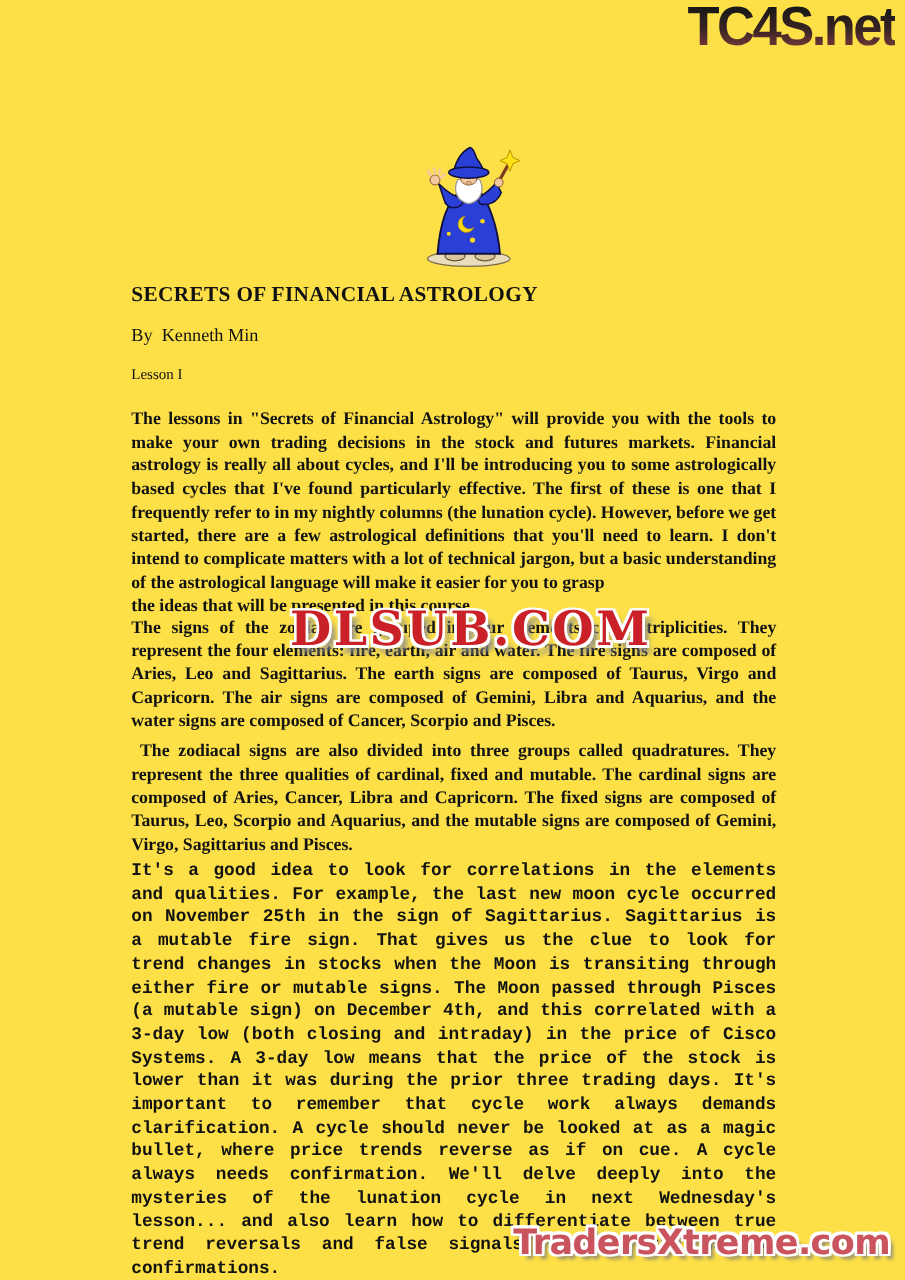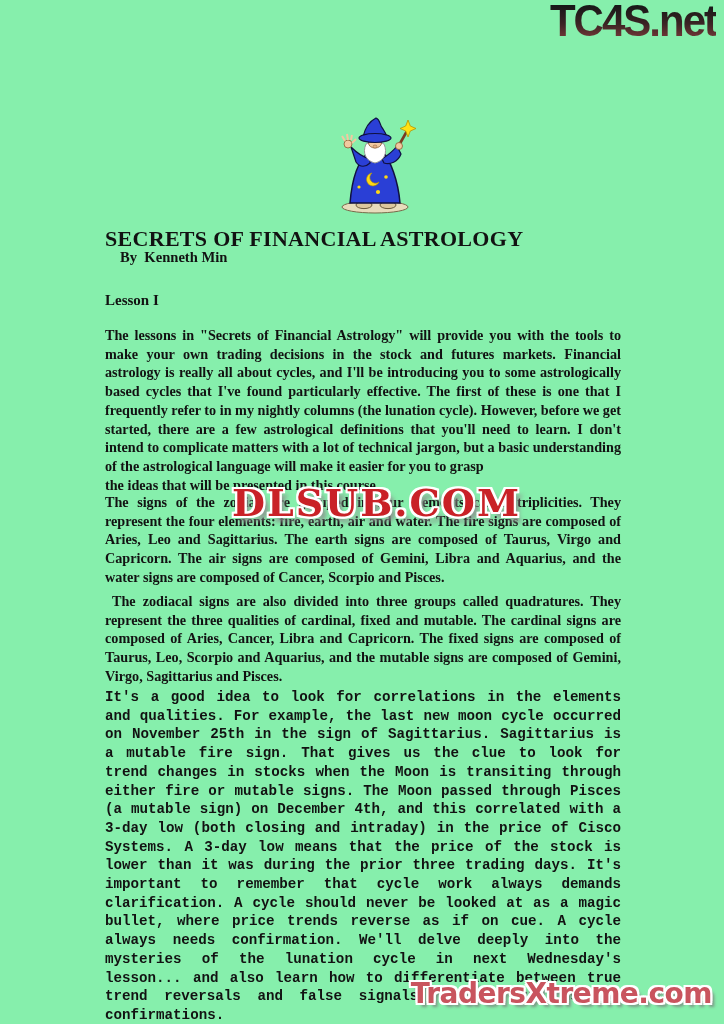--- a/index.html
+++ b/index.html
@@ -1,39 +1,39 @@
 <!DOCTYPE html>
 <html><head>
 <meta charset="utf-8">
 <style>
   html,body { margin:0; padding:0; background:#ffffff; }
   .page {
-    position:relative; width:724px; height:1024px; background:#86efac;
+    position:relative; width:724px; height:1024px; background:#fde047;
     overflow:hidden; font-family:"Liberation Serif", serif; color:#121212;
   }
 
   
   .tc4s-logo {
     position:absolute; top:-4px; right:8px;
     font-family:"Liberation Sans", sans-serif; font-weight:bold;
     font-size:42px; line-height:48px; letter-spacing:-2px;
     background:linear-gradient(180deg,#181818 20%,#3a2424 55%,#8a4040 95%);
     -webkit-background-clip:text; background-clip:text; color:transparent;
     transform:scaleY(1.05); transform-origin:top right;
     white-space:nowrap;
   }
 
   
   .wizard-wrap { position:absolute; left:330px; top:117px; width:88px; height:98px; }
 
   
   .txt { position:absolute; left:105px; width:516px; }
-  .doc-title { top:226px; font-size:22px; font-weight:bold; letter-spacing:.3px; white-space:nowrap; }
-  .doc-byline { top:249px; font-size:14.6px; font-weight:bold;margin-left:15px; }
-  .doc-lesson { top:292px; font-size:15px; font-weight:bold; }
+  .doc-title { top:226px; font-size:17px; font-weight:bold; letter-spacing:.3px; white-space:nowrap; }
+  .doc-byline { top:261px; font-size:14.6px; font-weight:normal; }
+  .doc-lesson { top:292px; font-size:12px; font-weight:normal; }
 
   p.body-para {
     position:absolute; left:105px; width:516px; margin:0;
     font-size:14.2px; line-height:18.7px; font-weight:bold;
     text-align:justify; white-space:pre-line; color:#121212;
   }
   .p1 { top:326px; }
   .p2 { top:493px; }
   .p3 { top:592px; }
   .p4 { top:688px;font-family:Liberation Mono, monospace; }

